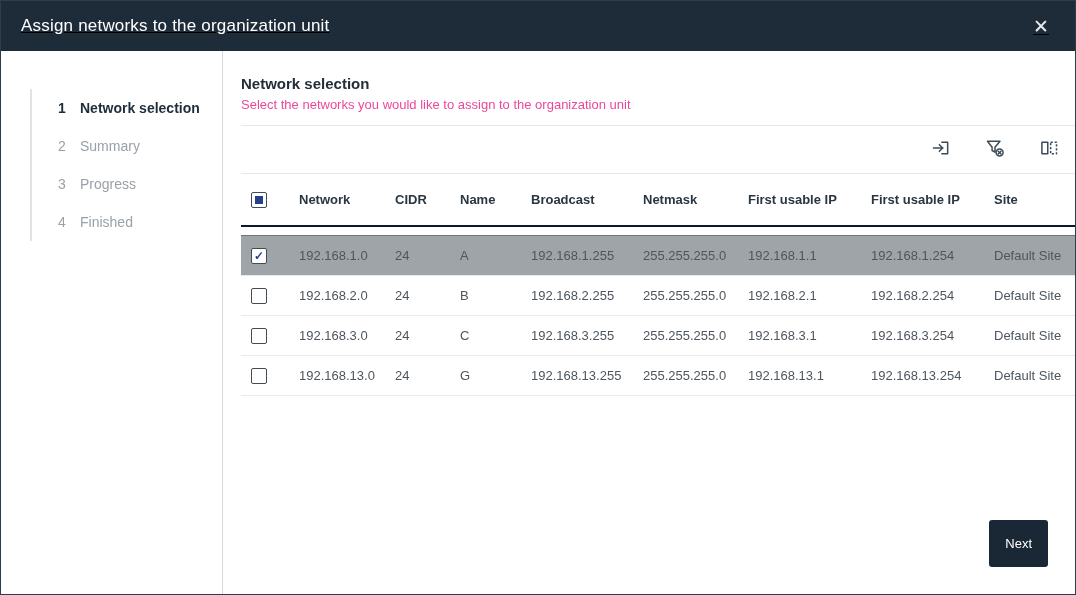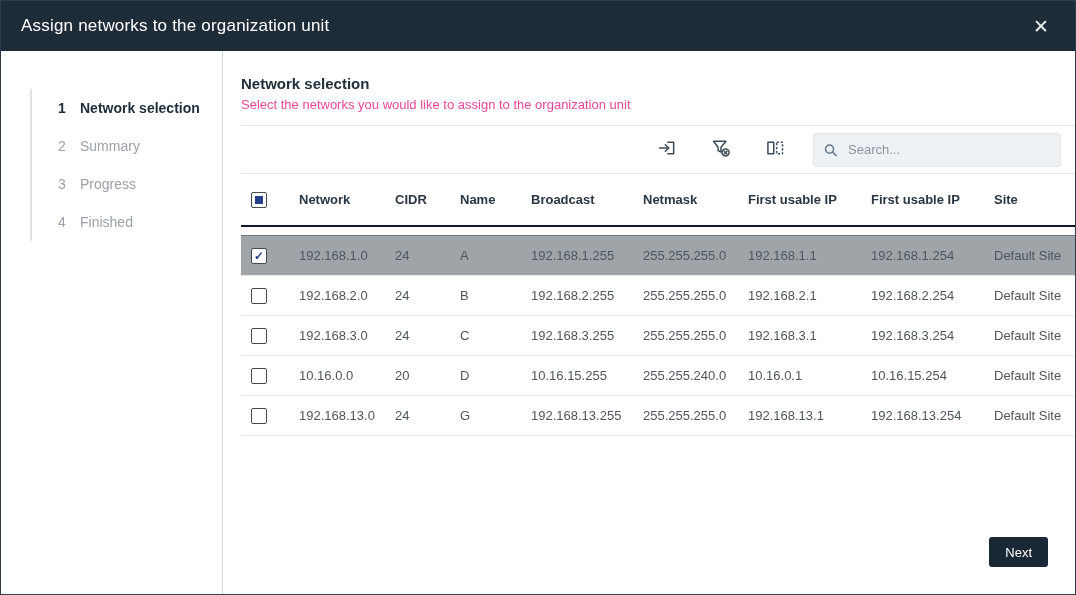--- a/index.html
+++ b/index.html
@@ -9,20 +9,21 @@
     border:1px solid #2e3d4b;
     font-family:"Liberation Sans", sans-serif;
     background:#fff;
     overflow:hidden;
   }
   
   .modal-header {
     height:50px; background:#1e2c3a;
     display:flex; align-items:center; justify-content:space-between;
     padding:0 20px;
+    text-decoration:underline;
   }
   .modal-title { color:#ffffff; font-size:17px; font-weight:400; letter-spacing:.2px; }
   .close-btn {
     background:none; border:none; color:#e9edf0; font-size:19px;
     cursor:pointer; padding:2px 6px; line-height:1;
   }
   
   .layout { display:flex; height:543px; }
   .sidebar { width:222px; border-right:1px solid #d6dade; padding-top:38px; flex:none; }
   .steps { margin-left:29px; border-left:2px solid #e0e3e6; }
@@ -77,21 +78,21 @@
   }
   .checkbox.checked::after {
     content:"\2713"; color:#27408b; font-size:12px; font-weight:700; line-height:1;
   }
   .checkbox.indeterminate::after {
     content:""; width:8px; height:8px; background:#27408b; display:block;
   }
   
   .next-btn {
     position:absolute; right:27px; bottom:27px;
-    height:30px; padding:4px 16px;
+    height:47px; padding:4px 16px;
     background:#1a2735; color:#fff; border:none; border-radius:3px;
     font-size:13px; font-family:inherit; cursor:pointer;
   }
 </style>
 </head>
 <body>
 
 <div class="modal-header">
   <span class="modal-title">Assign networks to the organization unit</span>
   <button class="close-btn">
@@ -150,29 +151,20 @@
         </span>
       </button>
       <button class="icon-btn">
         <span>
           <svg width="20" height="20" viewBox="0 0 24 24" fill="none" stroke="#3e4b58" stroke-width="1.8" stroke-linejoin="round">
             <rect x="3.5" y="5" width="7" height="14"></rect>
             <rect x="14" y="5" width="7" height="14" stroke-dasharray="2.6 2.2"></rect>
           </svg>
         </span>
       </button>
-      <div class="search-wrap">
-        <span class="search-icon">
-          <svg width="15" height="15" viewBox="0 0 24 24" fill="none" stroke="#66788a" stroke-width="2.4" stroke-linecap="round">
-            <circle cx="10.5" cy="10.5" r="6.5"></circle>
-            <line x1="15.5" y1="15.5" x2="21" y2="21"></line>
-          </svg>
-        </span>
-        <input class="search-input" type="text" placeholder="Search..." style="">
-      </div>
     </div>
 
     <table>
       <colgroup>
         <col style="width:58px">
           <col style="width:96px">
           <col style="width:65px">
         <col style="width:71px">
           <col style="width:112px">
           <col style="width:105px">
@@ -230,31 +222,20 @@
             <td>24</td>
             <td>C</td>
             <td>192.168.3.255</td>
             <td>255.255.255.0</td>
             <td>192.168.3.1</td>
             <td>192.168.3.254</td>
             <td>Default Site</td>
           </tr>
           <tr class="data-row">
             <td class="cb-cell"><span class="checkbox"></span></td>
-            <td>10.16.0.0</td>
-            <td>20</td>
-            <td>D</td>
-            <td>10.16.15.255</td>
-            <td>255.255.240.0</td>
-            <td>10.16.0.1</td>
-            <td>10.16.15.254</td>
-            <td>Default Site</td>
-          </tr>
-          <tr class="data-row">
-            <td class="cb-cell"><span class="checkbox"></span></td>
             <td>192.168.13.0</td>
             <td>24</td>
             <td>G</td>
             <td>192.168.13.255</td>
             <td>255.255.255.0</td>
             <td>192.168.13.1</td>
             <td>192.168.13.254</td>
             <td>Default Site</td>
           </tr>
         </tbody>

